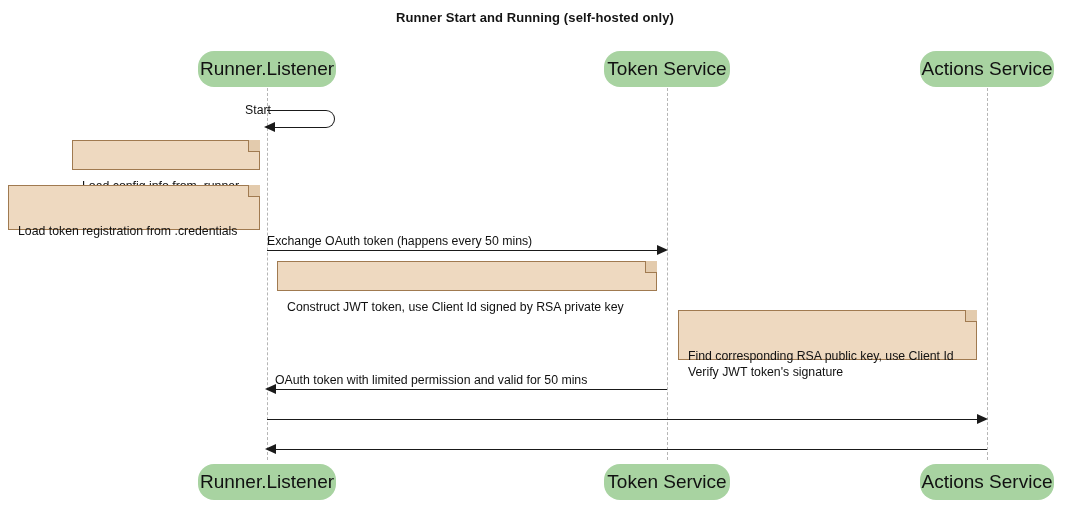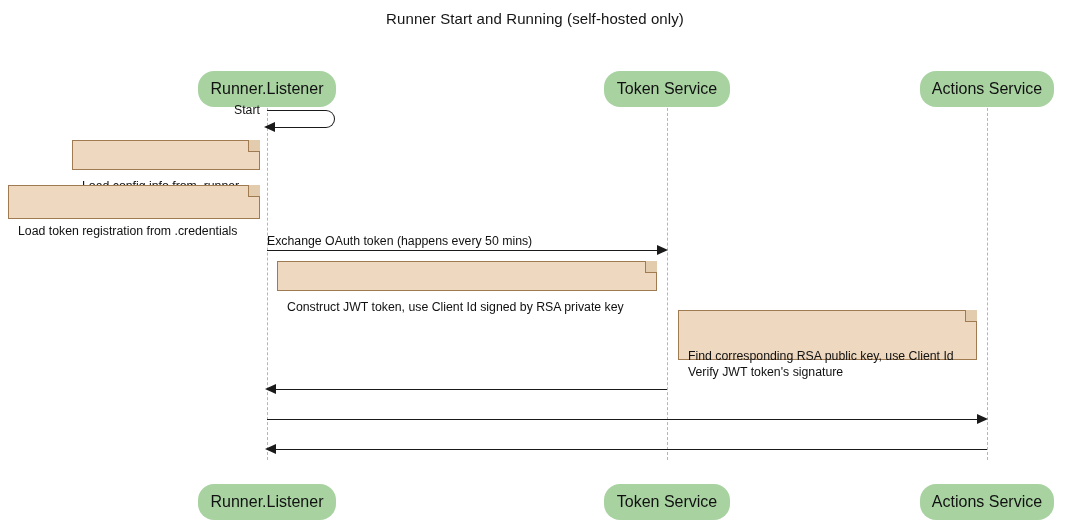--- a/index.html
+++ b/index.html
@@ -19,22 +19,22 @@
     overflow: hidden;
   }
 
   
   .diagram-title {
     position: absolute;
     left: 0;
     top: 10px;
     width: 1070px;
     text-align: center;
-    font-size: 15px;
-    font-weight: normal;
+    font-size: 13px;
+    font-weight: bold;
     color: #141414;
     letter-spacing: 0.1px;
   }
 
   
   .lifeline {
     position: absolute;
     width: 0;
     border-left: 1px dashed #b5b5b5;
   }
@@ -42,23 +42,22 @@
   
   .participant {
     position: absolute;
     box-sizing: border-box;
     background: #a8d3a1;
     border-radius: 16px;
     display: flex;
     align-items: center;
     justify-content: center;
     color: #111111;
-    font-size: 16px;
+    font-size: 19px;
     white-space: nowrap;
-    margin-top: 20px;
   }
 
   
   .note {
     position: absolute;
     box-sizing: border-box;
     background: #eed9c0;
     border: 1px solid #a07a50;
     color: #111111;
     font-size: 12.3px;
@@ -138,49 +137,50 @@
   <div class="participant" style="left:198px; top:464px; width:138px; height:36px;">
     <span>Runner.Listener</span>
   </div>
   <div class="participant" style="left:604px; top:464px; width:126px; height:36px;">
     <span>Token Service</span>
   </div>
   <div class="participant" style="left:920px; top:464px; width:134px; height:36px;">
     <span>Actions Service</span>
   </div>
 
-  <div class="msg-label" style="left:223px; top:103px; width:48px; text-align:center;">Start</div>
+  <div class="msg-label" style="left:223px; top:103px; width:48px; text-align:right;">Start</div>
   <div class="self-loop" style="left:267px; top:110px; width:68px; height:18px;"></div>
   <div class="arrowhead left" style="left:264px; top:122px;"></div>
 
   <div class="note" style="left:72px; top:140px; width:188px; height:30px;">
     <span class="fold"></span>
     <span>Load config info from .runner</span>
   </div>
 
-  <div class="note" style="left:8px; top:185px; width:252px; height:34px;">
+  <div class="note" style="left:8px; top:185px; width:252px; height:45px;">
     <span class="fold"></span>
     <span>Load token registration from .credentials</span>
   </div>
 
   <div class="msg-label" style="left:267px; top:234px; width:400px;">Exchange OAuth token (happens every 50 mins)</div>
   <div class="msg-line" style="left:267px; top:250px; width:392px;"></div>
   <div class="arrowhead right" style="left:657px; top:245px;"></div>
 
   <div class="note" style="left:277px; top:261px; width:380px; height:30px;">
     <span class="fold"></span>
     <span>Construct JWT token, use Client Id signed by RSA private key</span>
   </div>
 
   <div class="note" style="left:678px; top:310px; width:299px; height:50px;">
     <span class="fold"></span>
     <span>Find corresponding RSA public key, use Client Id
 Verify JWT token's signature</span>
   </div>
 
+  <div class="msg-label" style="left:275px; top:373px; width:392px;">OAuth token with limited permission and valid for 50 mins</div>
   <div class="msg-line" style="left:275px; top:389px; width:392px;"></div>
   <div class="arrowhead left" style="left:265px; top:384px;"></div>
 
   <div class="msg-line" style="left:267px; top:419px; width:712px;"></div>
   <div class="arrowhead right" style="left:977px; top:414px;"></div>
 
   <div class="msg-line" style="left:275px; top:449px; width:712px;"></div>
   <div class="arrowhead left" style="left:265px; top:444px;"></div>
 
 </div>

